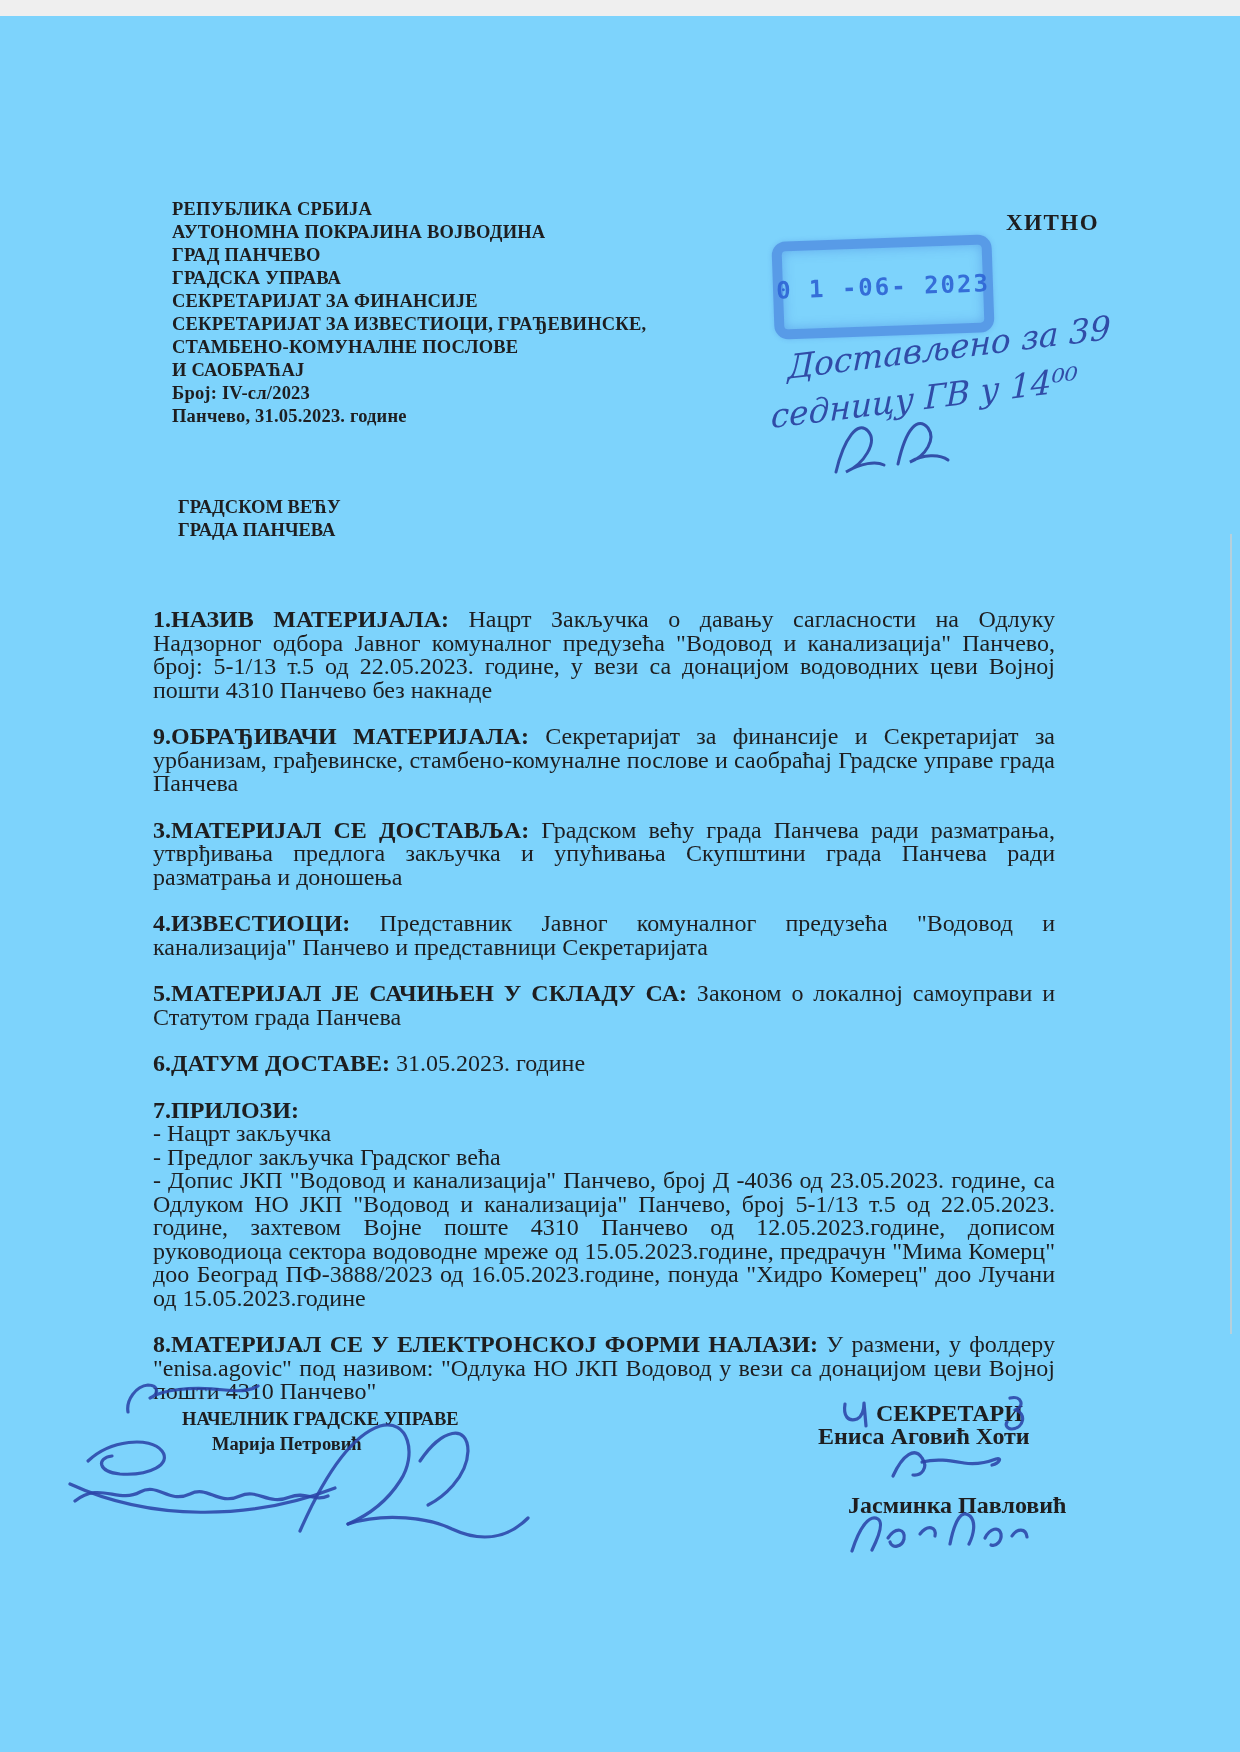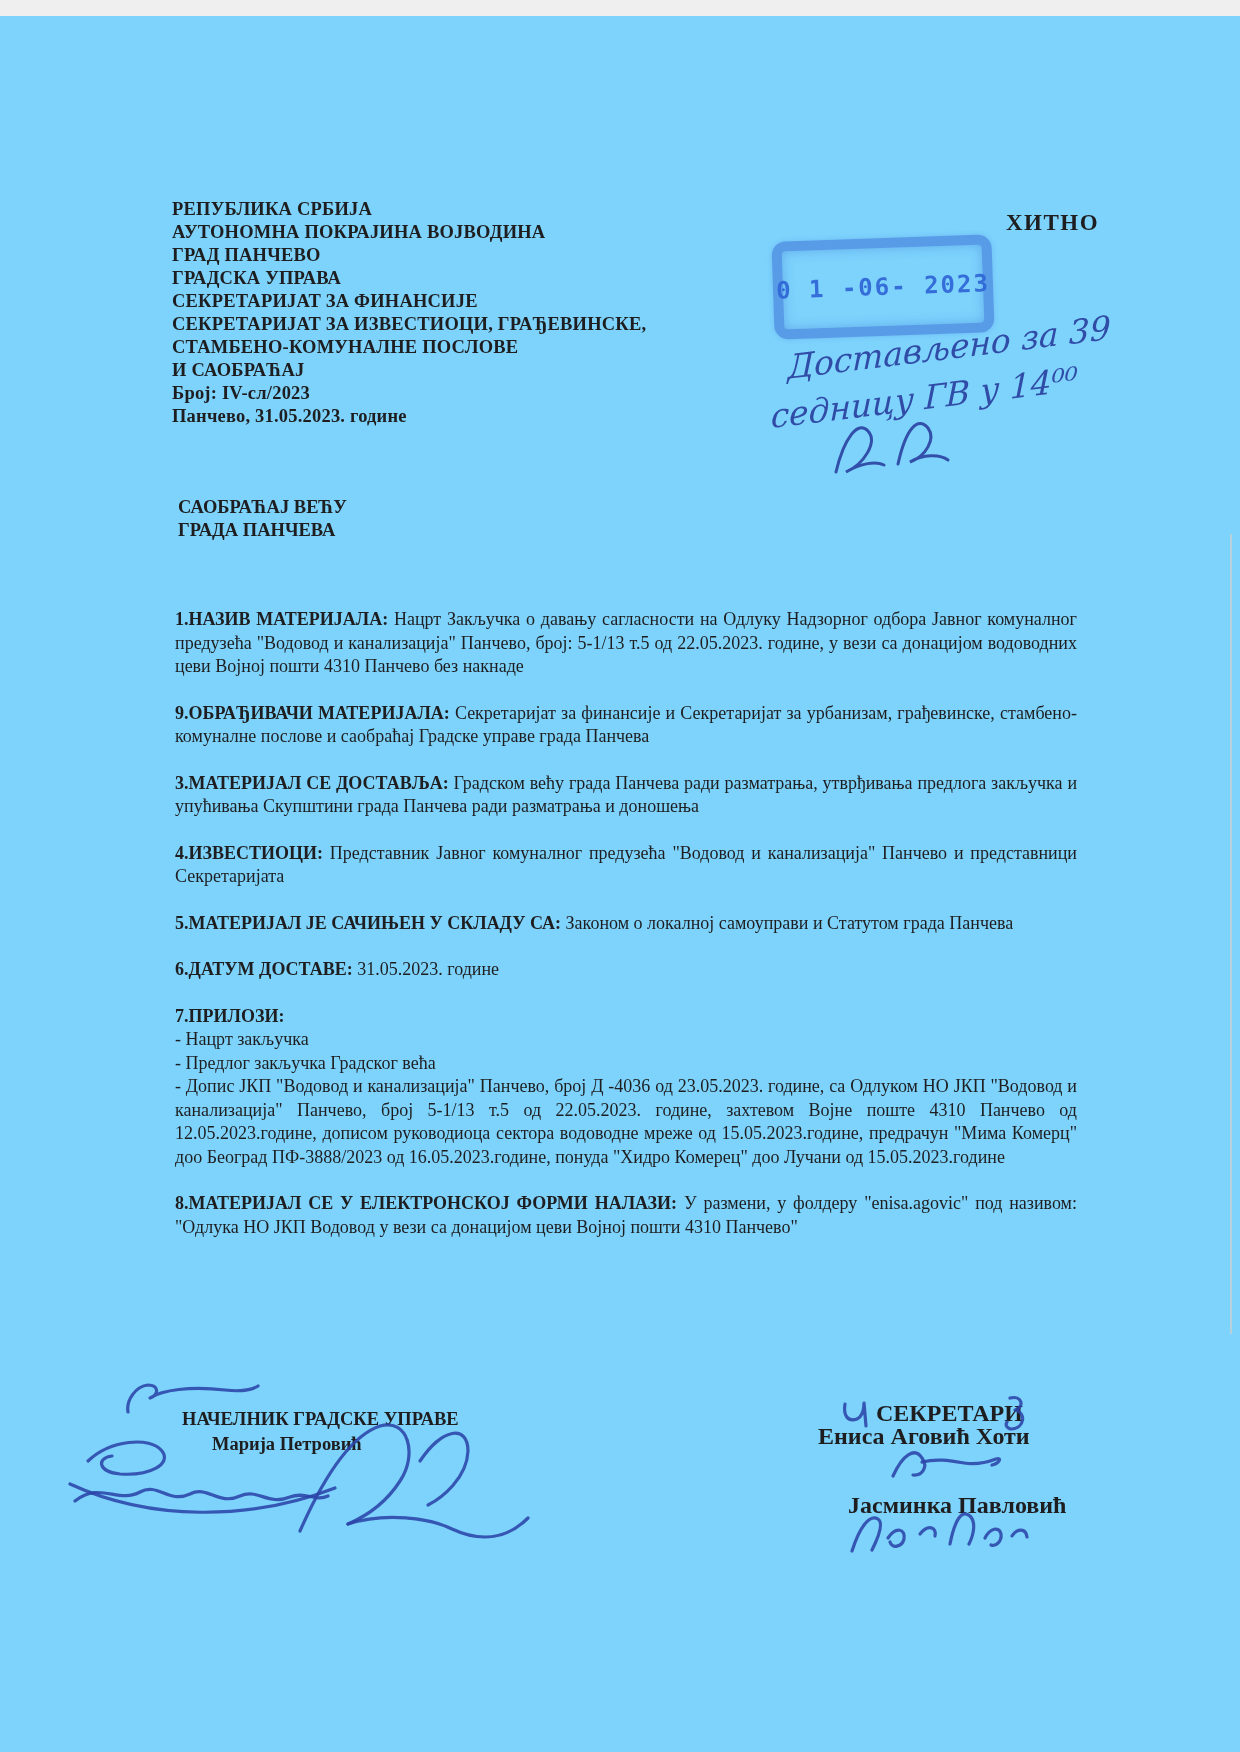--- a/index.html
+++ b/index.html
@@ -42,22 +42,22 @@
   .note .l2 { margin-left:-16px; }
   .initials { position:absolute; left:806px; top:390px; }
   .initials path { fill:none; stroke:#2a41a0; stroke-width:3; stroke-linecap:round; opacity:.9; }
   
   .addressee {
     position:absolute; left:178px; top:480px;
     font-weight:bold; font-size:18.5px; line-height:23px;
   }
   
   .bodytext {
-    position:absolute; left:175px; top:592px; width:902px;
-    font-size:18px; line-height:23.5px; text-align:justify;
+    position:absolute; left:153px; top:592px; width:902px;
+    font-size:24px; line-height:23.5px; text-align:justify;
   }
   .bodytext p { margin:0 0 23px 0; }
   .bodytext p:last-child { margin-bottom:0; }
   .lbl { font-weight:bold; }
   .lbl::after { content:" "; }
   .attach-item { text-align:justify; }
   
   .sig-left {
     position:absolute; left:182px; top:1392px;
     font-weight:bold; font-size:18.5px; line-height:23px; white-space:nowrap;
@@ -102,21 +102,21 @@
   <div class="note">
     <div class="l1">Достављено за 39</div>
     <div class="l2">седницу ГВ у 14⁰⁰</div>
   </div>
   <svg class="initials" width="150" height="80" viewBox="0 0 150 80">
     <path d="M30,66 C38,32 52,14 62,25 C72,36 58,58 40,66 C55,57 70,55 78,59"></path>
     <path d="M92,58 C100,22 112,10 122,22 C130,33 120,50 104,56 C117,48 134,48 142,54"></path>
   </svg>
 
   <div class="addressee">
-    <div>САОБРАЋАЈ ВЕЋУ</div>
+    <div>ГРАДСКОМ ВЕЋУ</div>
     <div>ГРАДА ПАНЧЕВА</div>
   </div>
 
   <div class="bodytext">
     <p>
       <b class="lbl">1.НАЗИВ МАТЕРИЈАЛА:</b><span>Нацрт Закључка о давању сагласности на Одлуку Надзорног одбора Јавног комуналног предузећа "Водовод и канализација" Панчево, број: 5-1/13 т.5 од 22.05.2023. године, у вези са донацијом водоводних цеви Војној пошти 4310 Панчево без накнаде</span>
     </p>
     <p>
       <b class="lbl">9.ОБРАЂИВАЧИ МАТЕРИЈАЛА:</b><span>Секретаријат за финансије и Секретаријат за урбанизам, грађевинске, стамбено-комуналне послове и саобраћај Градске управе града Панчева</span>
     </p>

